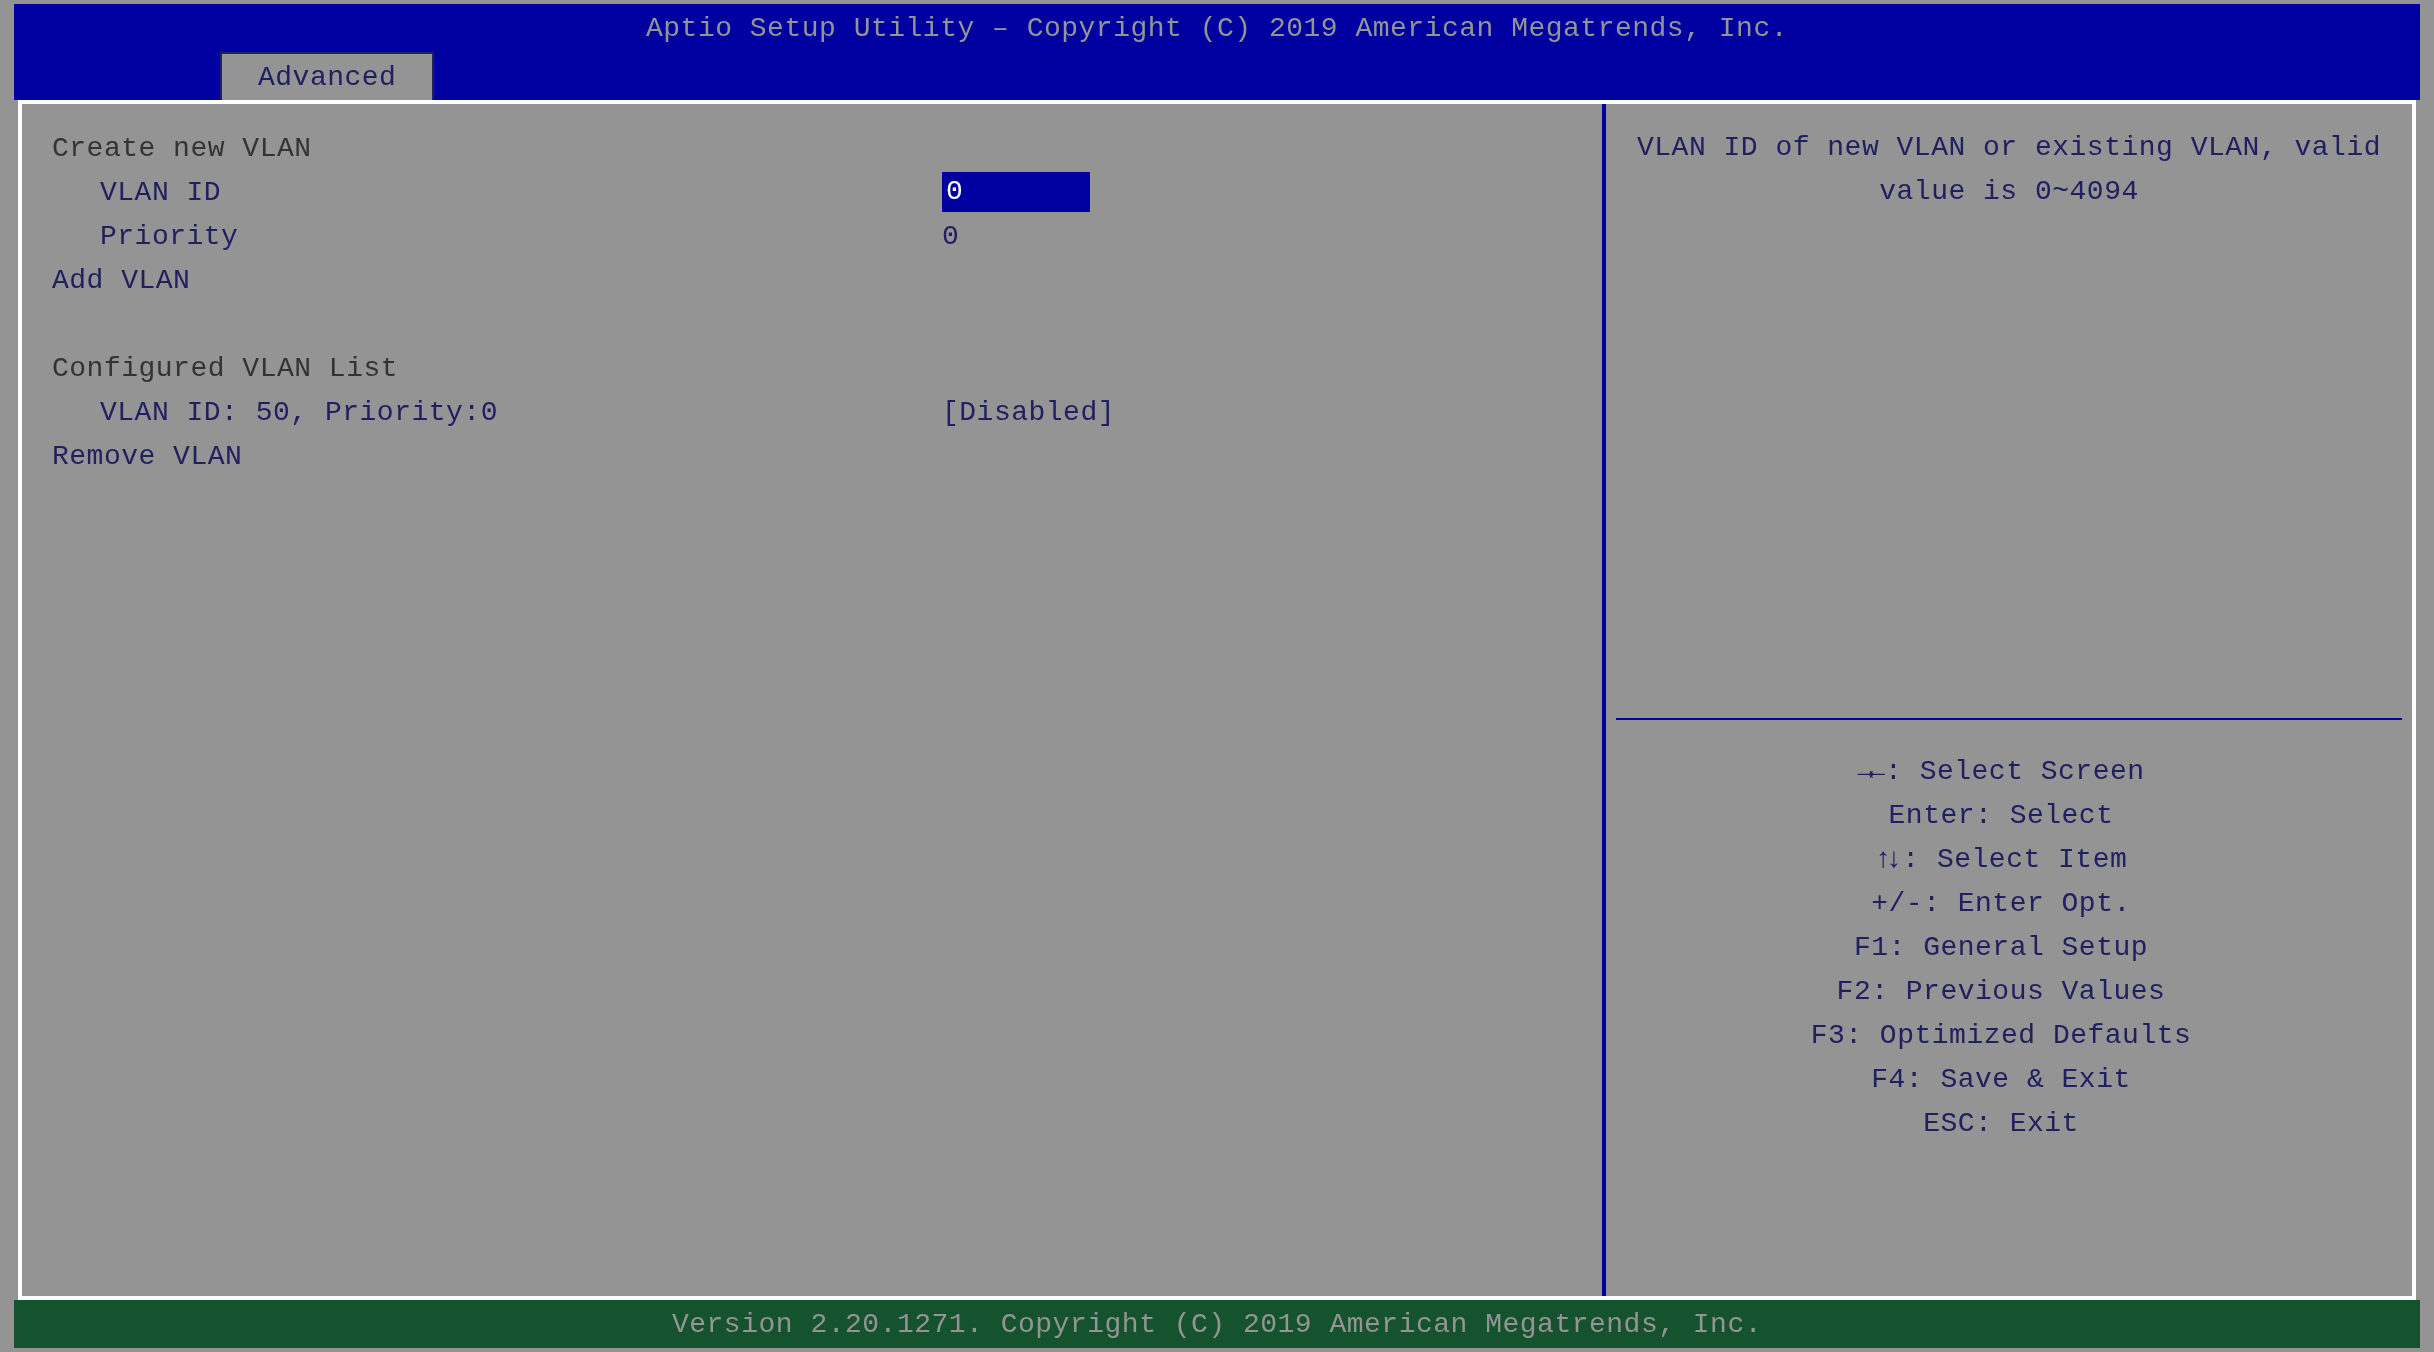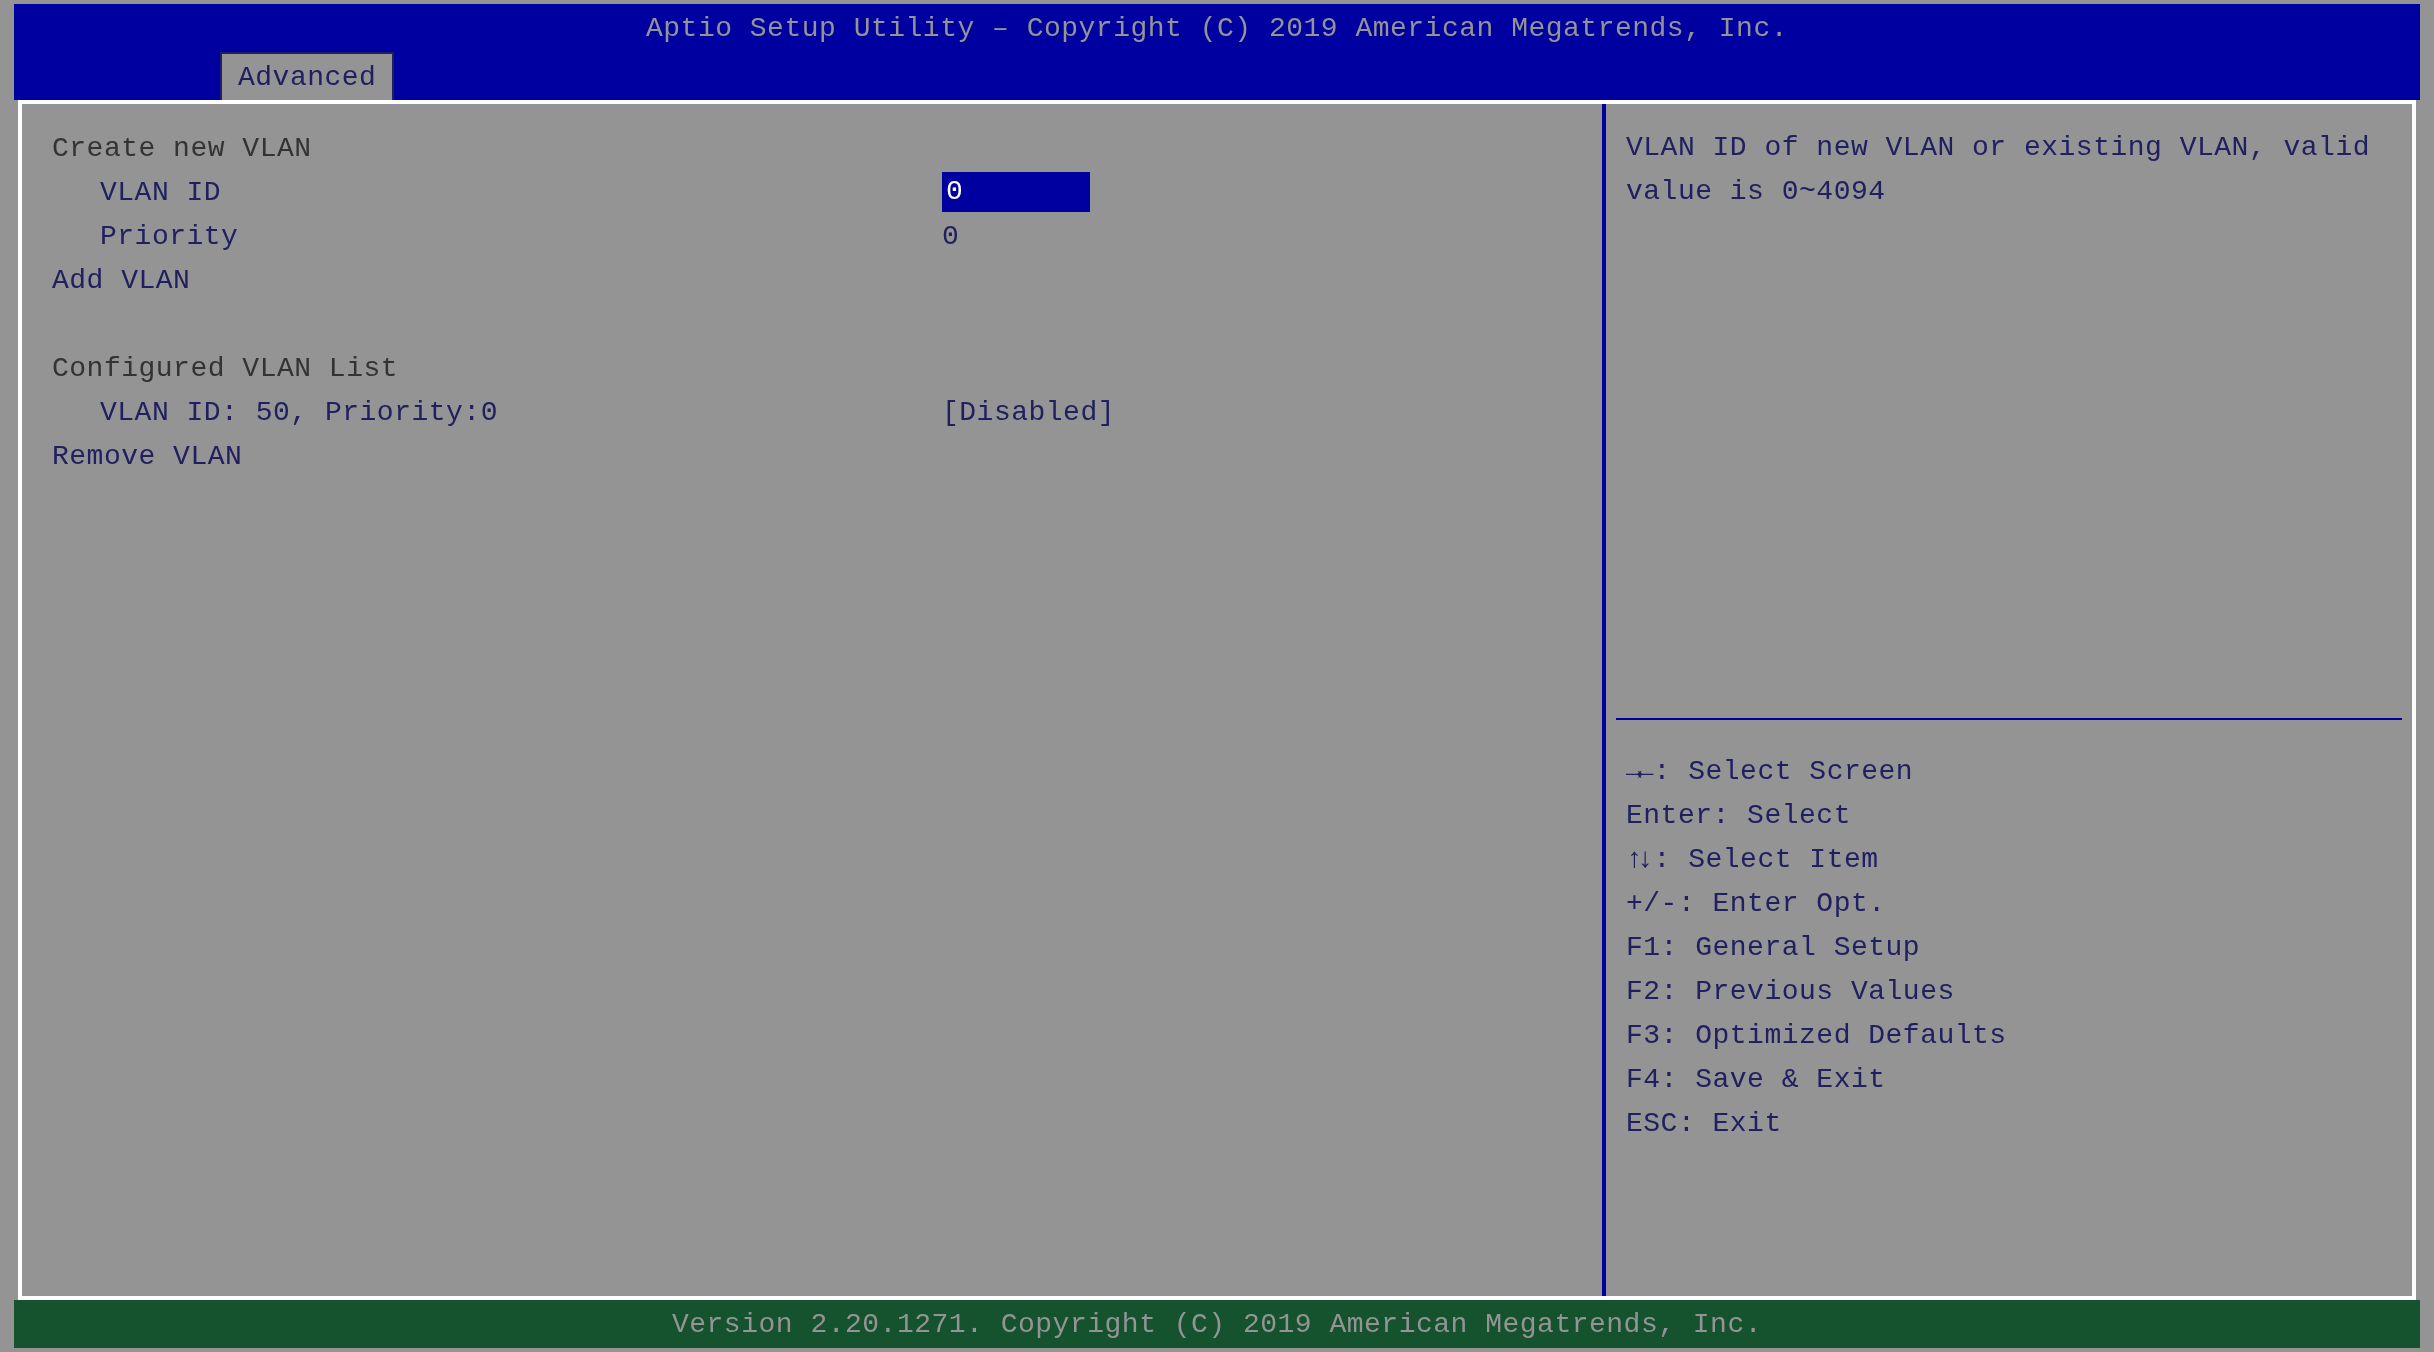--- a/index.html
+++ b/index.html
@@ -41,21 +41,21 @@
     .tab-row {
       background: #0000a0;
       height: 48px;
       display: flex;
       align-items: stretch;
       padding-left: 206px;
     }
     .tab {
       background: #949494;
       color: #202060;
-      padding: 4px 16px;
+      padding: 4px 36px;
       display: flex;
       align-items: center;
       border: 2px solid #202060;
       border-bottom: none;
     }
     .main-area {
       flex: 1;
       display: flex;
       border: 4px solid #ffffff;
       background: #949494;
@@ -65,20 +65,21 @@
       flex: 1;
       border-right: 4px solid #0000a0;
       padding: 22px 30px;
       color: #202060;
     }
     .right-panel {
       width: 806px;
       display: flex;
       flex-direction: column;
       color: #202060;
+      text-align: center;
     }
     .help-top {
       flex: 1;
       padding: 22px 20px;
       line-height: 44px;
     }
     .help-divider {
       border-top: 2px solid #0000a0;
       margin: 0 10px;
     }

